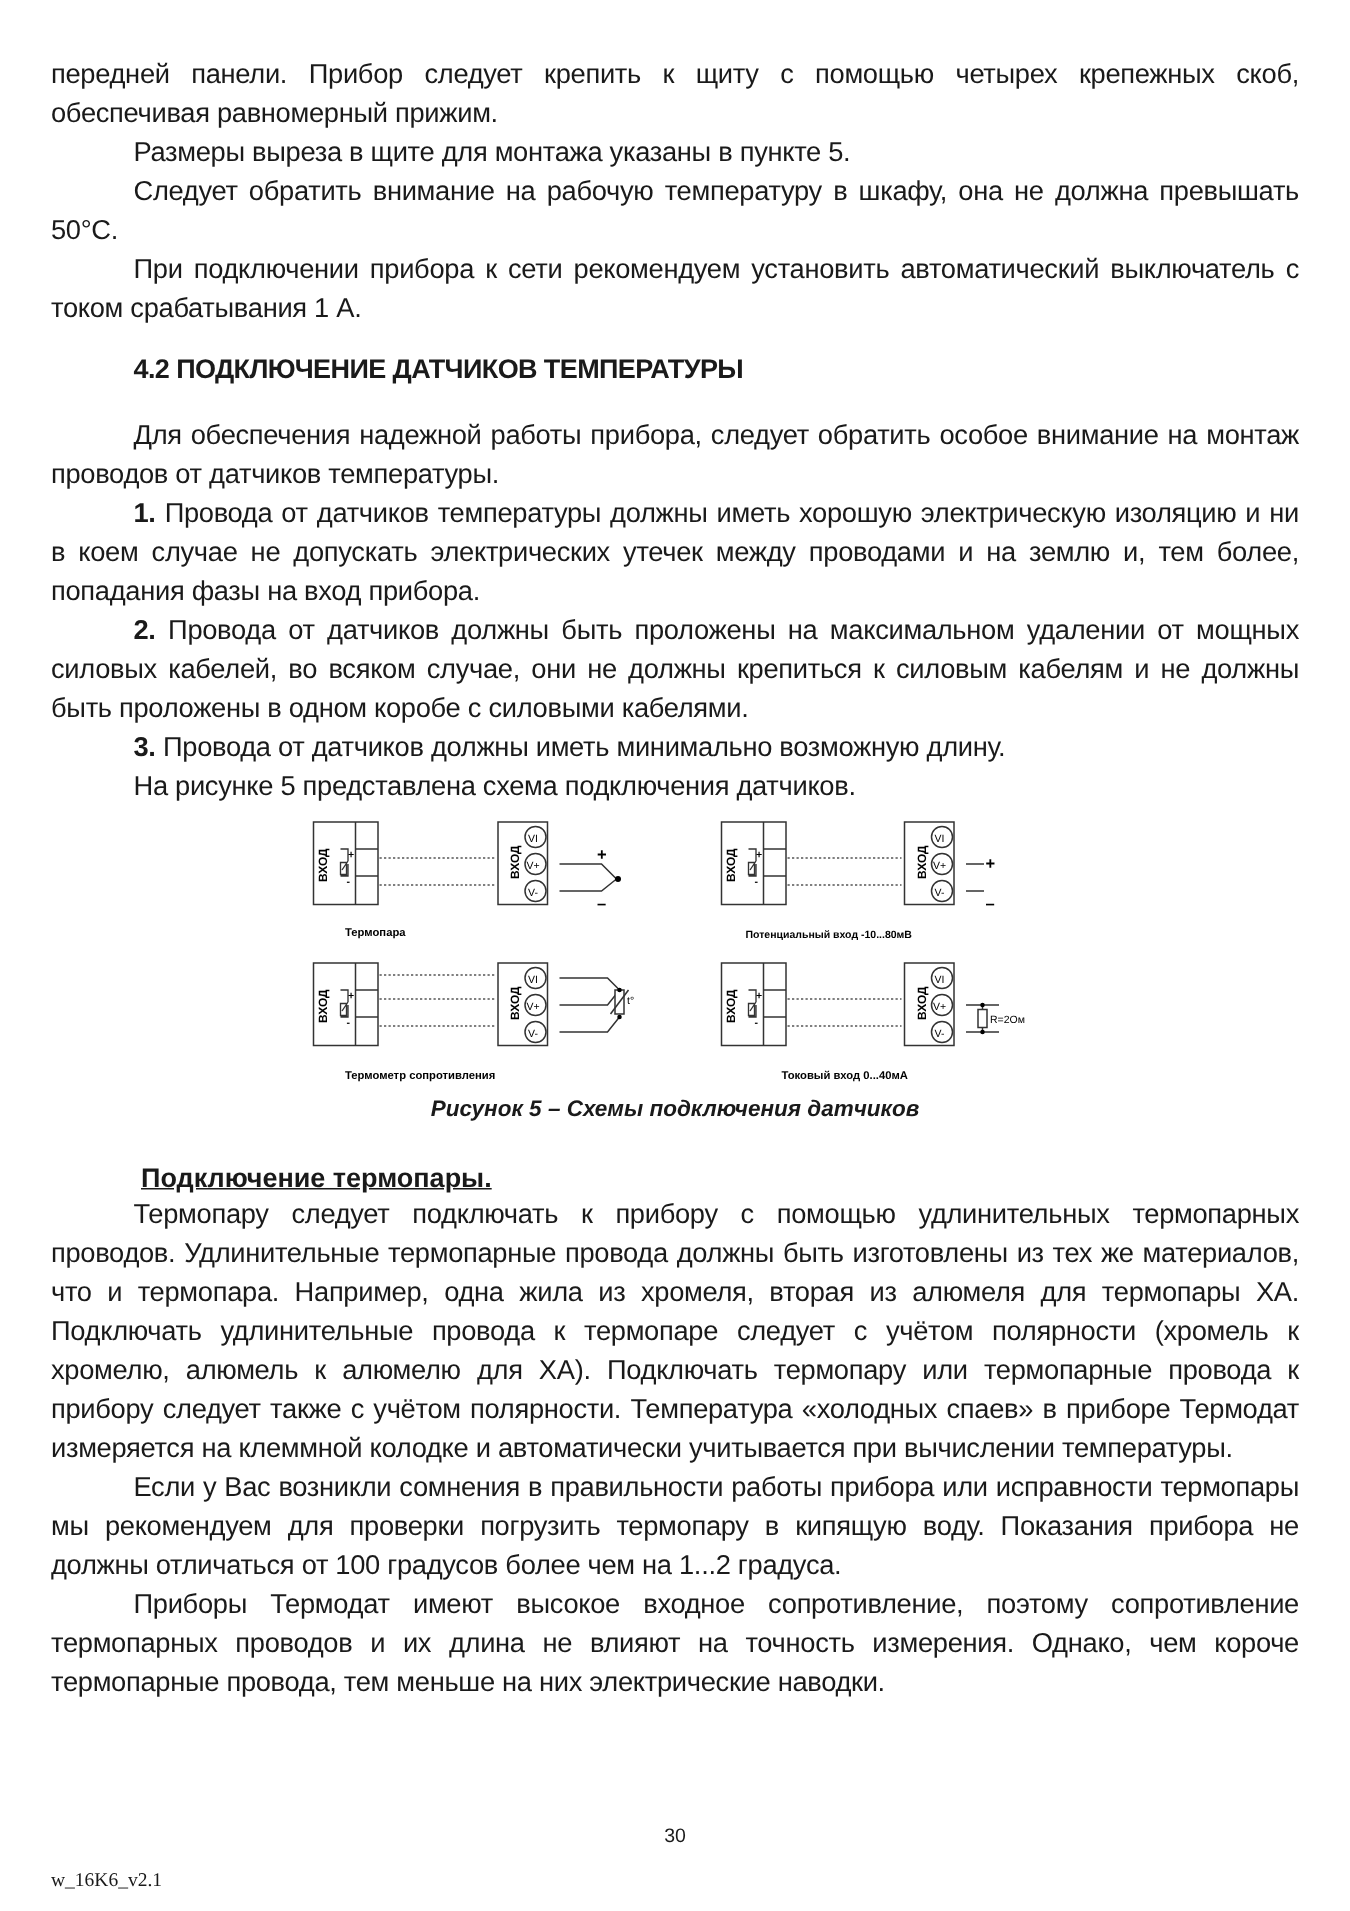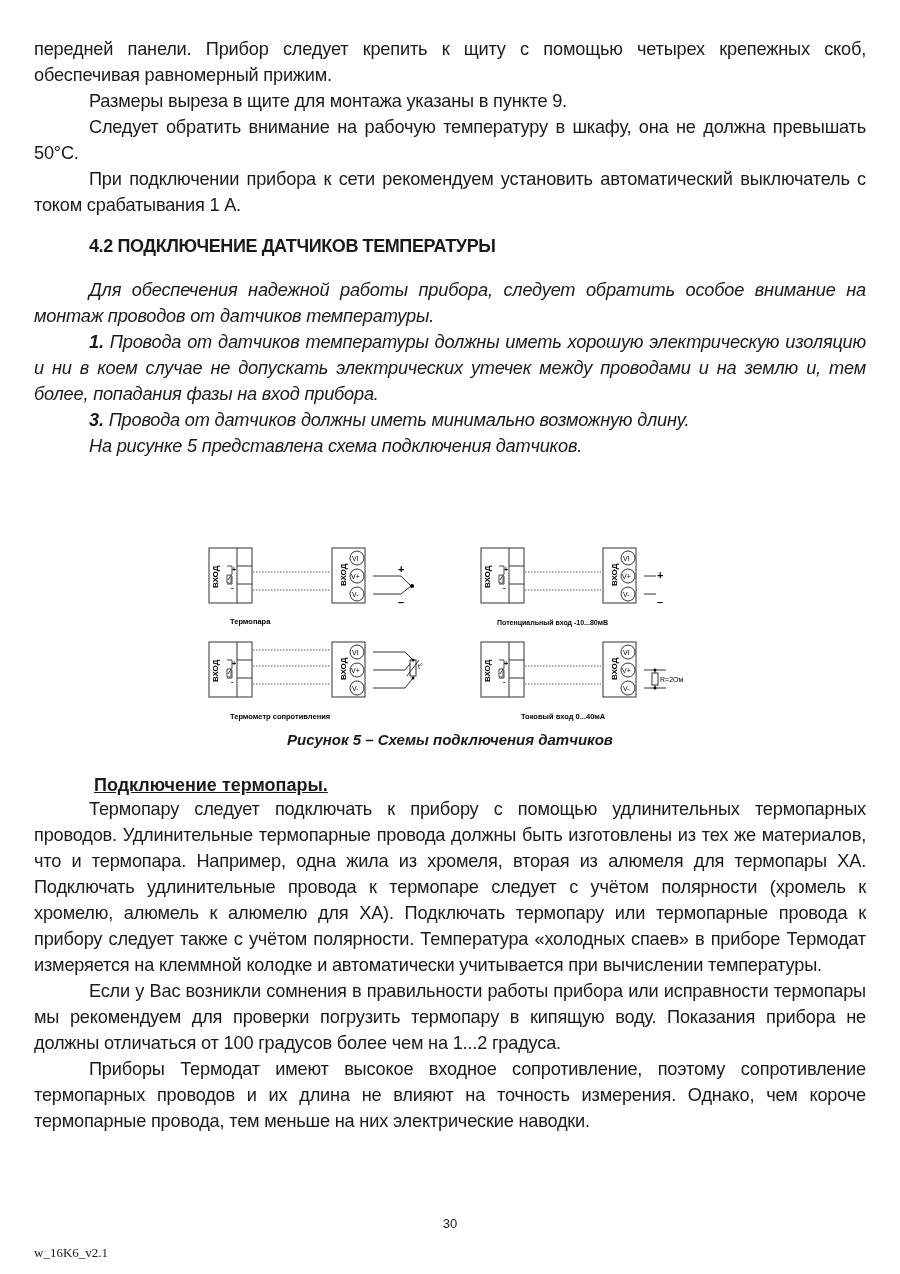--- a/index.html
+++ b/index.html
@@ -20,30 +20,31 @@
              font-size: 13px; font-family: "Liberation Sans", sans-serif; }
   .docid { position: absolute; top: 1210px; left: 34px; font-size: 13px;
            font-family: "Liberation Serif", serif; margin-top: 35px; }
 </style>
 </head>
 <body>
 
 <div class="page">
   <div style="position:absolute; top:36px; width:832px;">
     <p class="p last">передней панели. Прибор следует крепить к щиту с помощью четырех крепежных скоб, обеспечивая равномерный прижим.</p>
-    <p class="p ind last">Размеры выреза в щите для монтажа указаны в пункте 9.</p>
+    <p class="p ind last">Размеры выреза в щите для монтажа указаны в пункте 5.</p>
     <p class="p ind last">Следует обратить внимание на рабочую температуру в шкафу, она не должна превышать 50°С.</p>
     <p class="p ind last">При подключении прибора к сети рекомендуем установить автоматический выключатель с током срабатывания 1 А.</p>
   </div>
 
   <h2 class="sec" style="position:absolute; top:236px;">4.2 ПОДКЛЮЧЕНИЕ ДАТЧИКОВ ТЕМПЕРАТУРЫ</h2>
 
-  <div style="position:absolute; top:277px; width:832px;font-style:italic;">
+  <div style="position:absolute; top:277px; width:832px;">
     <p class="p ind last">Для обеспечения надежной работы прибора, следует обратить особое внимание на монтаж проводов от датчиков температуры.</p>
     <p class="p ind last"><span class="b">1.</span><span> Провода от датчиков температуры должны иметь хорошую электрическую изоляцию и ни в коем случае не допускать электрических утечек между проводами и на землю и, тем более, попадания фазы на вход прибора.</span></p>
+    <p class="p ind last"><span class="b">2.</span><span> Провода от датчиков должны быть проложены на максимальном удалении от мощных силовых кабелей, во всяком случае, они не должны крепиться к силовым кабелям и не должны быть проложены в одном коробе с силовыми кабелями.</span></p>
     <p class="p ind last"><span class="b">3.</span><span> Провода от датчиков должны иметь минимально возможную длину.</span></p>
     <p class="p ind last">На рисунке 5 представлена схема подключения датчиков.</p>
   </div>
 </div>
 
 <div class="fig">
   <svg viewBox="0 0 500 182" xmlns="http://www.w3.org/2000/svg">
     <defs>
       <g id="sensorblock">
         <rect x="0" y="0" width="43" height="55" fill="none" stroke="#333" stroke-width="1"></rect>

